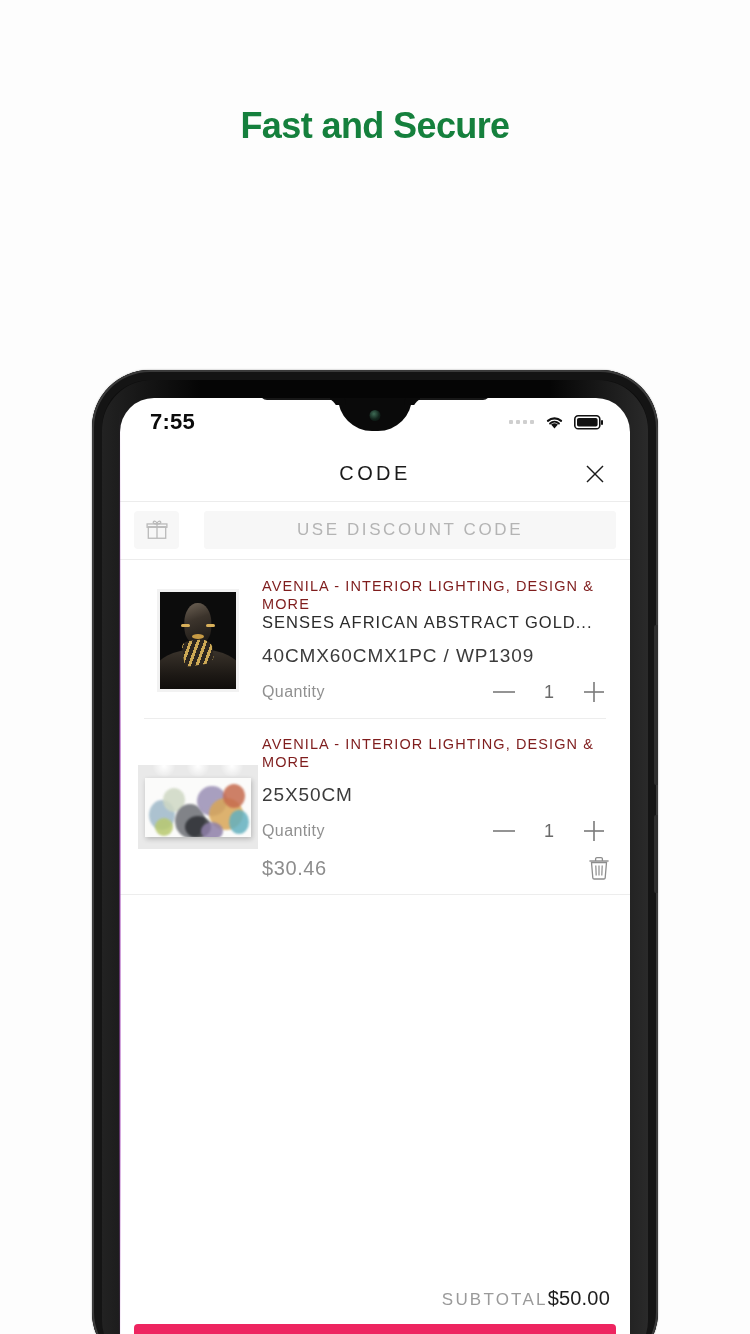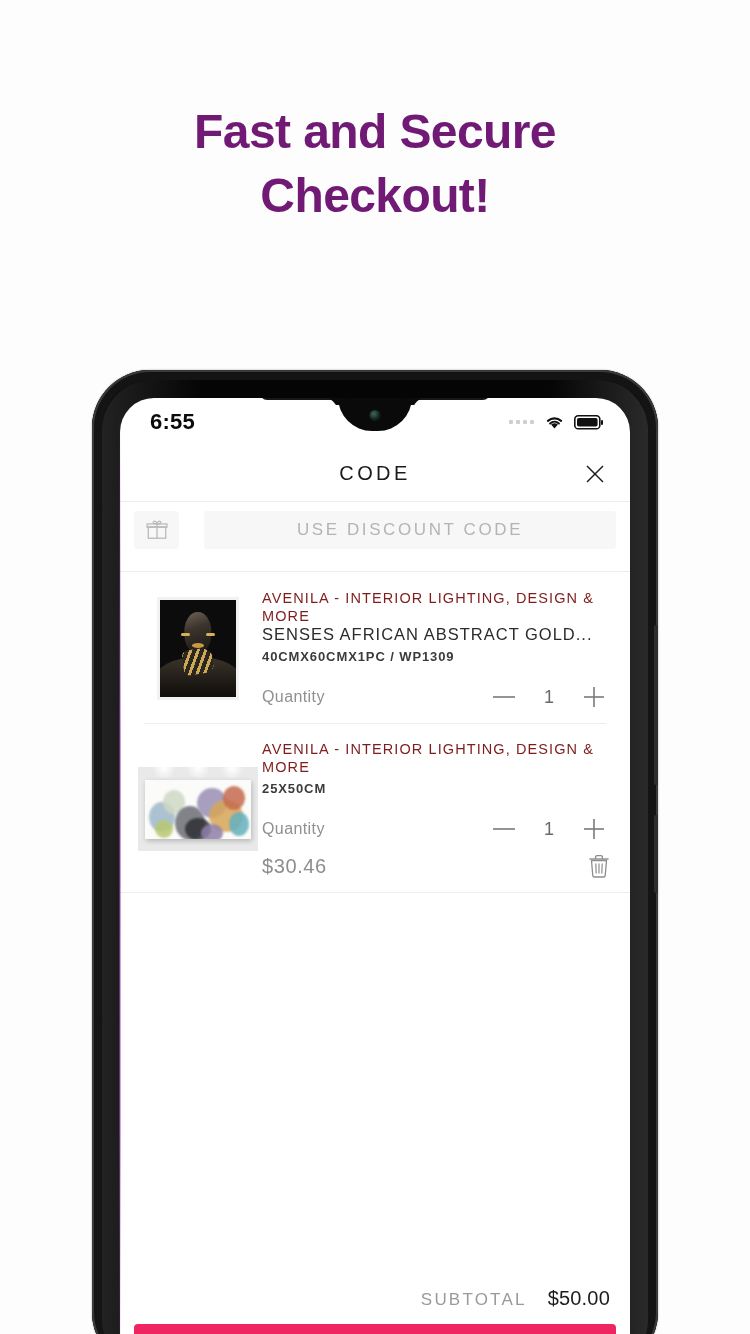--- a/index.html
+++ b/index.html
@@ -7,27 +7,27 @@
   body {
     background:#fdfdfd;
     font-family:"Liberation Sans", sans-serif;
     overflow:hidden;
     position:relative;
   }
 
   
   .headline {
     position:absolute;
-    top:100px; left:0; right:0;
+    top:94px; left:0; right:0;
     text-align:center;
-    font-size:48px;
+    font-size:36px;
     line-height:64px;
     font-weight:bold;
     letter-spacing:-0.6px;
-    color:#701a75;
+    color:#15803d;
   }
   .headline .l2 { display:block; }
 
   
   .phone {
     position:absolute;
     left:92px;
     top:370px;
     width:566px;
     height:1000px;
@@ -145,21 +145,21 @@
     width:34px; height:34px;
     display:flex; align-items:center; justify-content:center;
     cursor:pointer;
   }
 
   
   .discount-row {
     display:flex;
     align-items:center;
     gap:25px;
-    padding:9px 14px 22px 14px;
+    padding:9px 14px 10px 14px;
     background:#ffffff;
     border-bottom:1px solid #ececec;
   }
   .gift-box {
     width:45px; height:38px;
     background:#f7f7f7;
     border-radius:4px;
     display:flex; align-items:center; justify-content:center;
     flex:0 0 auto;
     cursor:pointer;
@@ -263,28 +263,27 @@
     color:#7f1d1d;
   }
   .prod-name {
     font-size:16.5px;
     letter-spacing:1px;
     color:#2b2b2b;
     white-space:nowrap;
     overflow:hidden;
   }
   .variant {
-    margin-top:5px;
-    font-size:13px;
+    margin-top:13px;
+    font-size:19px;
     letter-spacing:.9px;
     color:#3b3b3b;
-    font-weight:bold;
   }
   .qty-row {
-    margin-top:21px;
+    margin-top:13px;
     display:flex;
     align-items:center;
   }
   .qty-label { font-size:16px; color:#909090; letter-spacing:.4px; flex:1 1 auto; }
   .qty-btn {
     width:44px; display:flex; align-items:center; justify-content:center;
     color:#6f6f6f; cursor:pointer;
   }
   .qty-val {
     width:46px; text-align:center;
@@ -305,58 +304,57 @@
   .footer {
     position:absolute;
     left:0; right:0; bottom:0;
     background:#fff;
     padding:0 14px;
   }
   .subtotal-row {
     display:flex;
     align-items:baseline;
     justify-content:flex-end;
-    gap:21px;
+    gap:0;
     padding:0 6px 14px 0;
   }
   .subtotal-label { font-size:17px; letter-spacing:2.2px; color:#9a9a9a; }
   .subtotal-val { font-size:20px; color:#1d1d1d; font-weight:400; letter-spacing:.2px; }
   .checkout-btn {
     height:46px;
     background:#ee2560;
     border-radius:4px 4px 0 0;
     display:flex;
     align-items:center;
     justify-content:center;
     cursor:pointer;
   }
 </style>
 </head>
 <body>
 
 <div class="headline">
   <span>Fast and Secure</span>
-  <span class="l2">Checkout!</span>
 </div>
 
 <div class="phone">
   <div class="phone-inner-bezel"></div>
   <div class="side-btn power"></div>
   <div class="side-btn vol"></div>
   <div class="edge-fringe"></div>
 
   <div class="screen">
 
     <div class="earpiece"></div>
     <div class="notch">
       <div class="cam"></div>
     </div>
 
     <div class="statusbar">
-      <div class="clock">6:55</div>
+      <div class="clock">7:55</div>
       <div class="status-right">
         <div class="dots">
           <i></i>
             <i></i>
             <i></i>
             <i></i>
         </div>
         <div class="wifi">
           <svg width="21" height="16" viewBox="0 0 21 16">
             <path d="M10.5 14.6 L7.1 10.6 a5.3 5.3 0 0 1 6.8 0 Z" fill="#111"></path>

